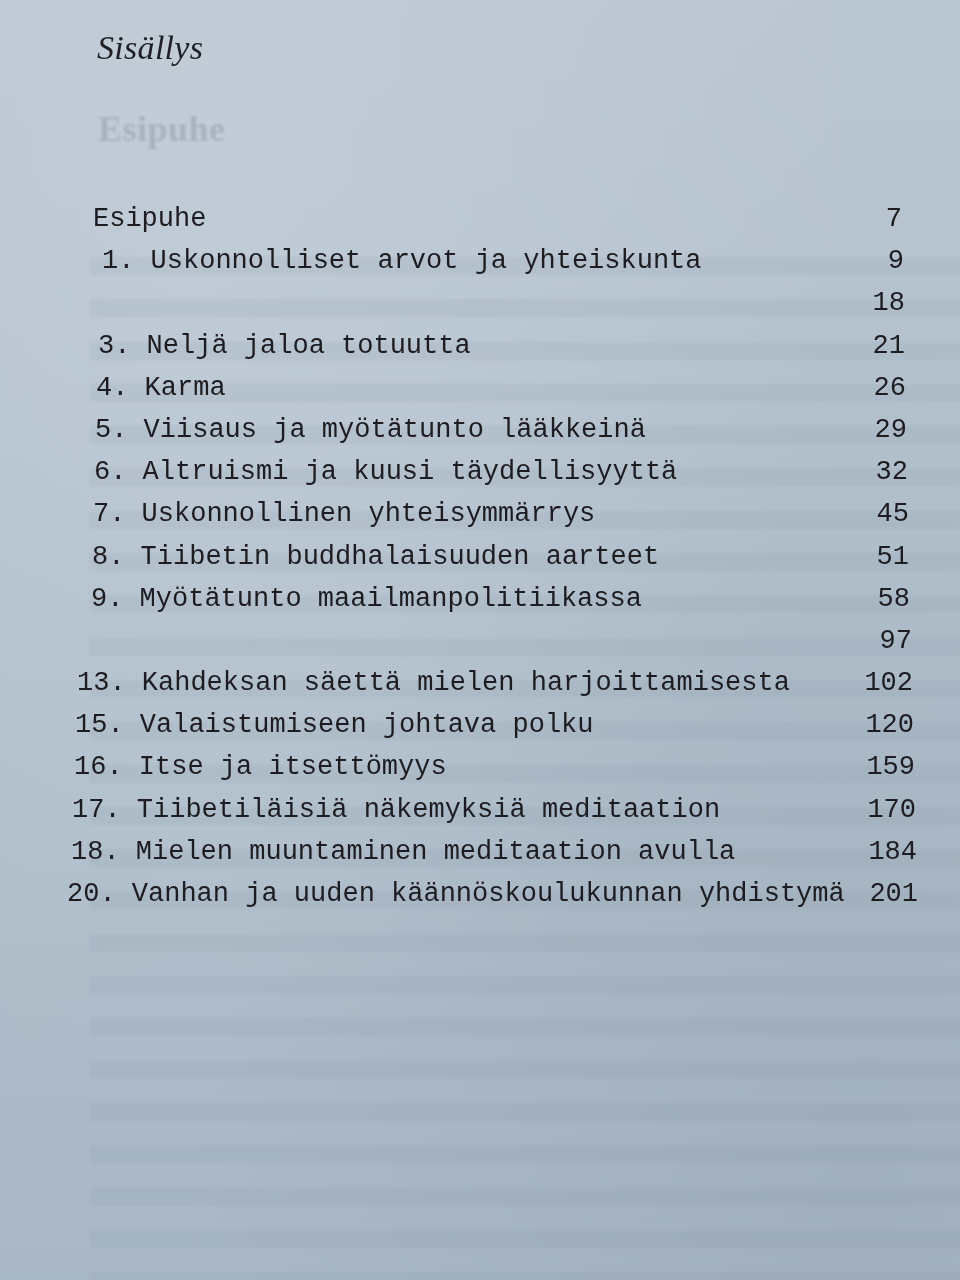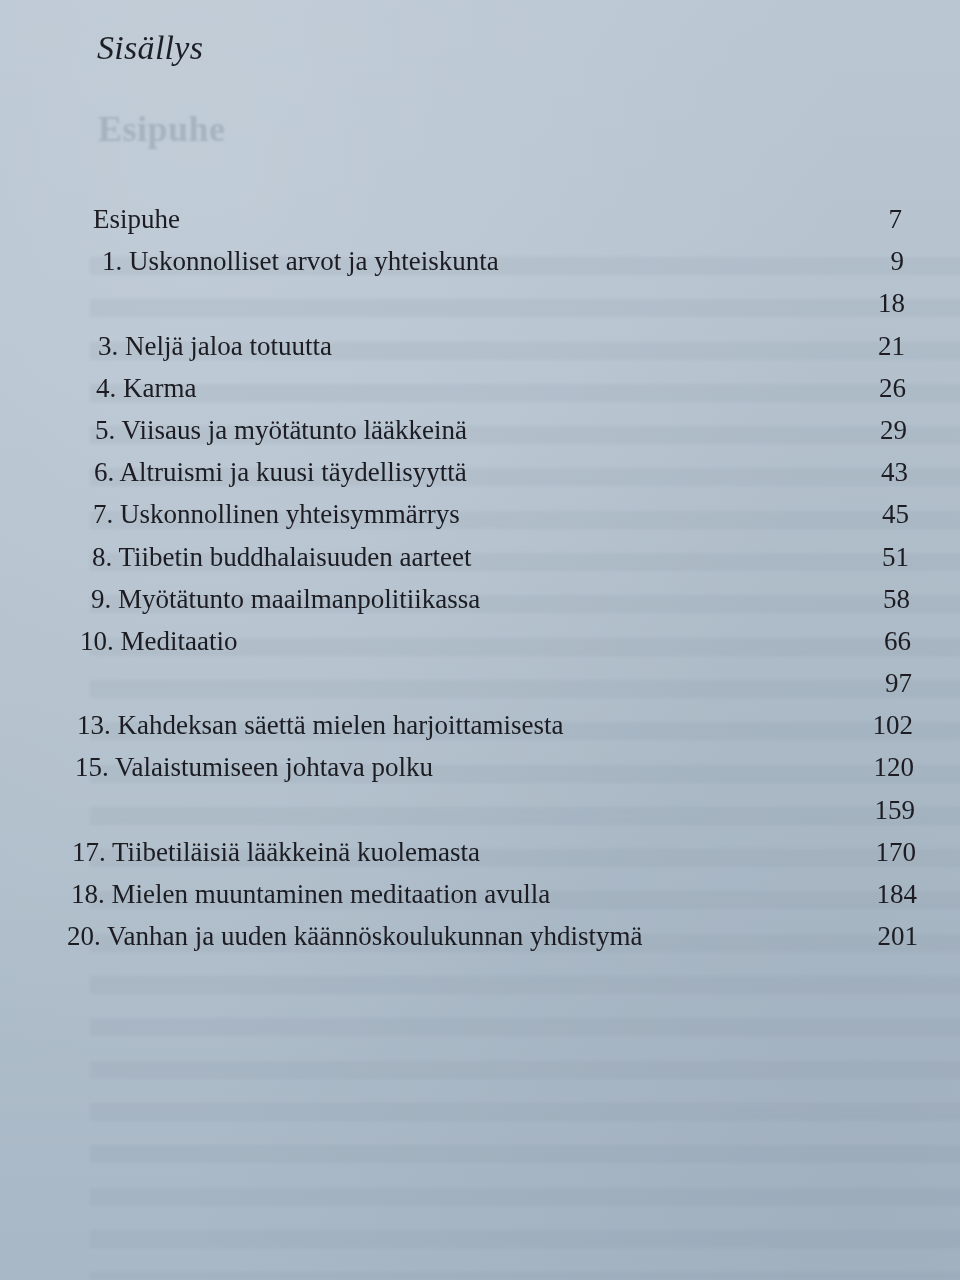--- a/index.html
+++ b/index.html
@@ -65,20 +65,21 @@
     letter-spacing: 0.3px;
   }
   .toc {
     position: absolute;
     left: 0;
     top: 198px;
     width: 844px;
     list-style: none;
     margin: 0;
     padding: 0;
+    font-family: Liberation Mono, monospace;
   }
   .toc-row {
     position: relative;
     height: 42.2px;
     font-size: 27px;
     line-height: 42px;
     white-space: nowrap;
   }
   .toc-label {
     position: absolute;
@@ -119,54 +120,51 @@
     <li class="toc-row">
       <span class="toc-label" style="left:96px"><span>4.</span> <span>Karma</span></span>
       <span class="toc-page" style="left:826px">26</span>
     </li>
     <li class="toc-row">
       <span class="toc-label" style="left:95px"><span>5.</span> <span>Viisaus ja myötätunto lääkkeinä</span></span>
       <span class="toc-page" style="left:827px">29</span>
     </li>
     <li class="toc-row">
       <span class="toc-label" style="left:94px"><span>6.</span> <span>Altruismi ja kuusi täydellisyyttä</span></span>
-      <span class="toc-page" style="left:828px">43</span>
+      <span class="toc-page" style="left:828px">32</span>
     </li>
     <li class="toc-row">
       <span class="toc-label" style="left:93px"><span>7.</span> <span>Uskonnollinen yhteisymmärrys</span></span>
       <span class="toc-page" style="left:829px">45</span>
     </li>
     <li class="toc-row">
       <span class="toc-label" style="left:92px"><span>8.</span> <span>Tiibetin buddhalaisuuden aarteet</span></span>
       <span class="toc-page" style="left:829px">51</span>
     </li>
     <li class="toc-row">
       <span class="toc-label" style="left:91px"><span>9.</span> <span>Myötätunto maailmanpolitiikassa</span></span>
       <span class="toc-page" style="left:830px">58</span>
     </li>
     <li class="toc-row">
-      <span class="toc-label" style="left:80px"><span>10.</span> <span>Meditaatio</span></span>
-      <span class="toc-page" style="left:831px">66</span>
-    </li>
-    <li class="toc-row">
       <span class="toc-page" style="left:832px">97</span>
     </li>
     <li class="toc-row">
       <span class="toc-label" style="left:77px"><span>13.</span> <span>Kahdeksan säettä mielen harjoittamisesta</span></span>
       <span class="toc-page" style="left:833px">102</span>
     </li>
     <li class="toc-row">
       <span class="toc-label" style="left:75px"><span>15.</span> <span>Valaistumiseen johtava polku</span></span>
       <span class="toc-page" style="left:834px">120</span>
     </li>
     <li class="toc-row">
+      <span class="toc-label" style="left:74px"><span>16.</span> <span>Itse ja itsettömyys</span></span>
       <span class="toc-page" style="left:835px">159</span>
     </li>
     <li class="toc-row">
-      <span class="toc-label" style="left:72px"><span>17.</span> <span>Tiibetiläisiä lääkkeinä kuolemasta</span></span>
+      <span class="toc-label" style="left:72px"><span>17.</span> <span>Tiibetiläisiä näkemyksiä meditaation</span></span>
       <span class="toc-page" style="left:836px">170</span>
     </li>
     <li class="toc-row">
       <span class="toc-label" style="left:71px"><span>18.</span> <span>Mielen muuntaminen meditaation avulla</span></span>
       <span class="toc-page" style="left:837px">184</span>
     </li>
     <li class="toc-row">
       <span class="toc-label" style="left:67px"><span>20.</span> <span>Vanhan ja uuden käännöskoulukunnan yhdistymä</span></span>
       <span class="toc-page" style="left:838px">201</span>
     </li>

